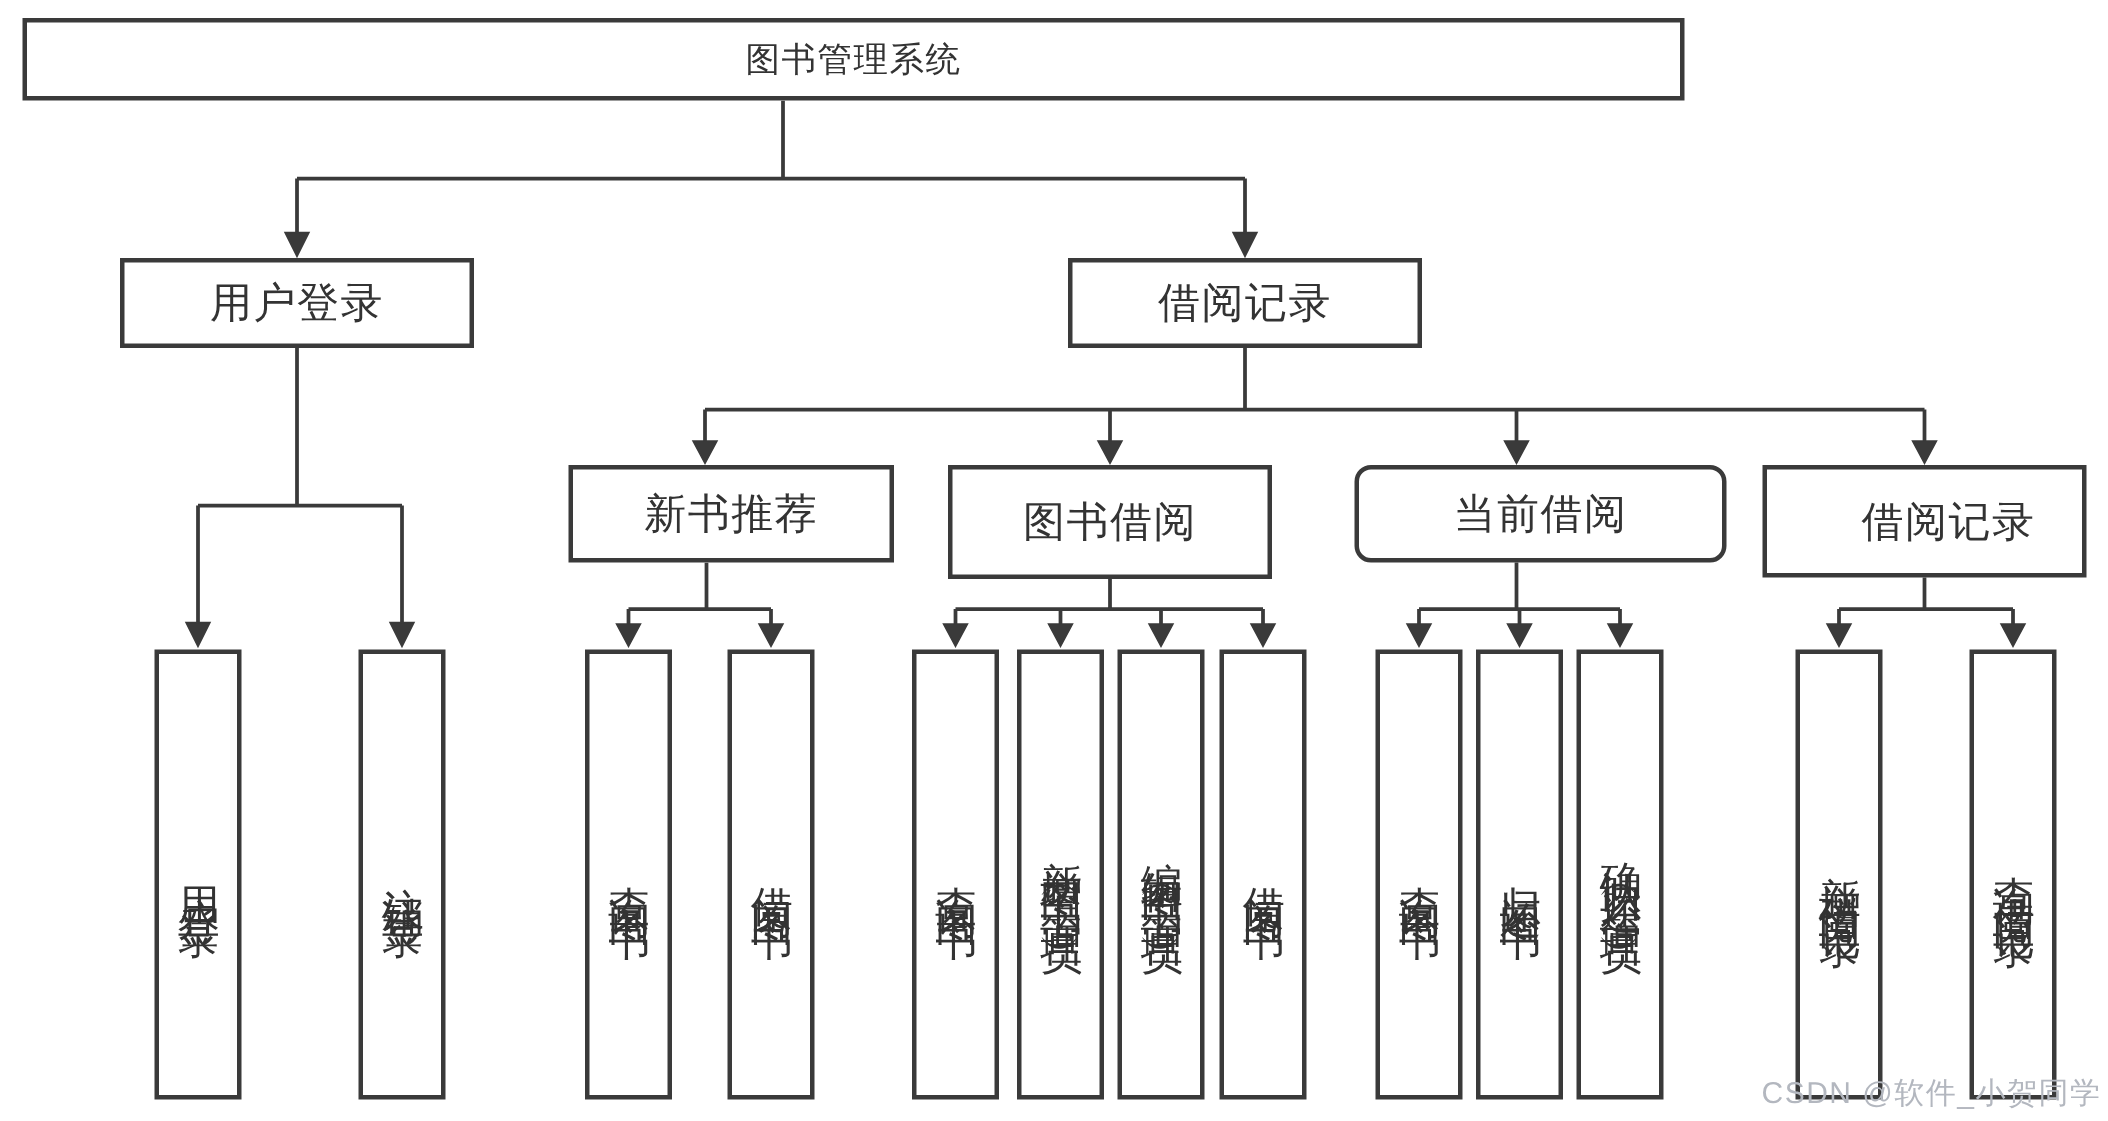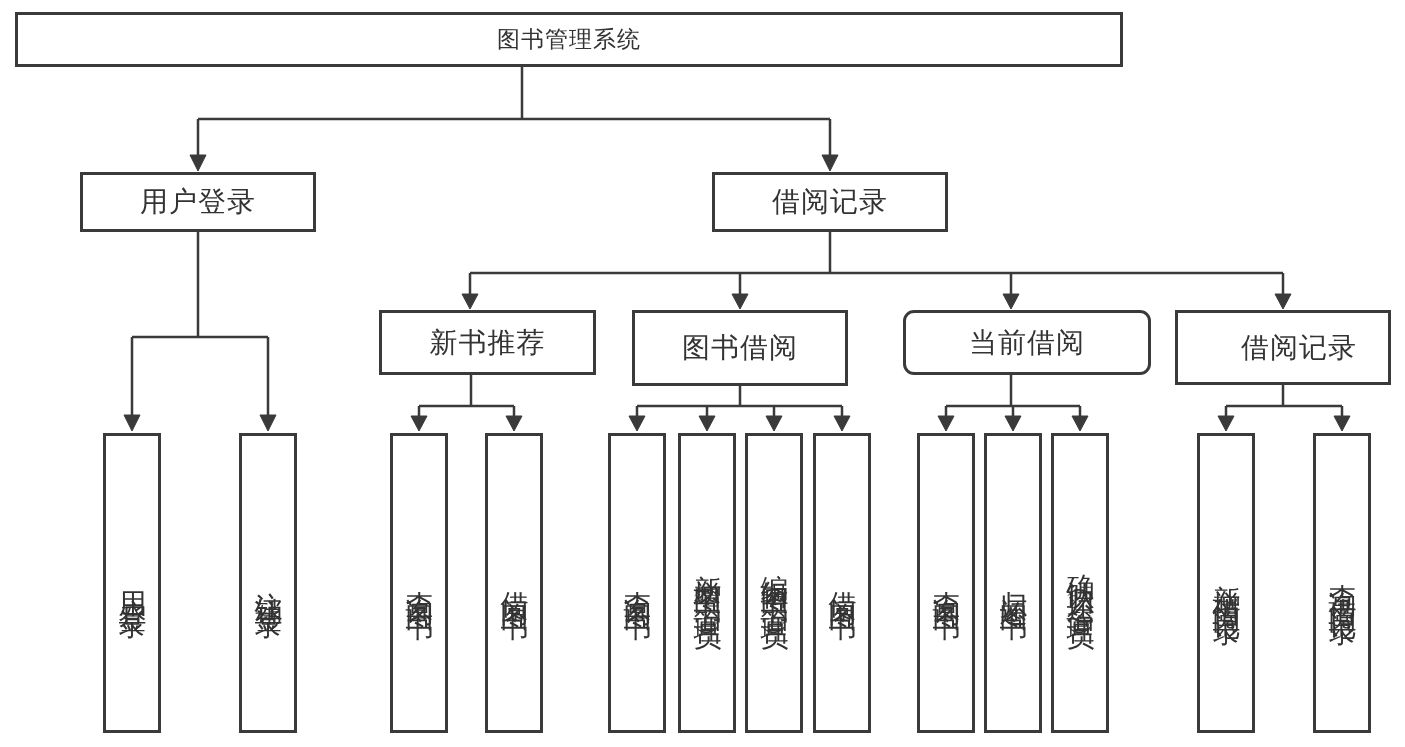--- a/index.html
+++ b/index.html
@@ -179,13 +179,14 @@
     <span class="vtext">确认归还（管理员）</span>
   </div>
 
   <div class="node leaf lE1">
     <span class="vtext">新增借阅记录</span>
   </div>
   <div class="node leaf lE2">
     <span class="vtext">查询借阅记录</span>
   </div>
 
+  <div class="watermark">CSDN @软件_小贺同学</div>
 </div>
 
 </body></html>

